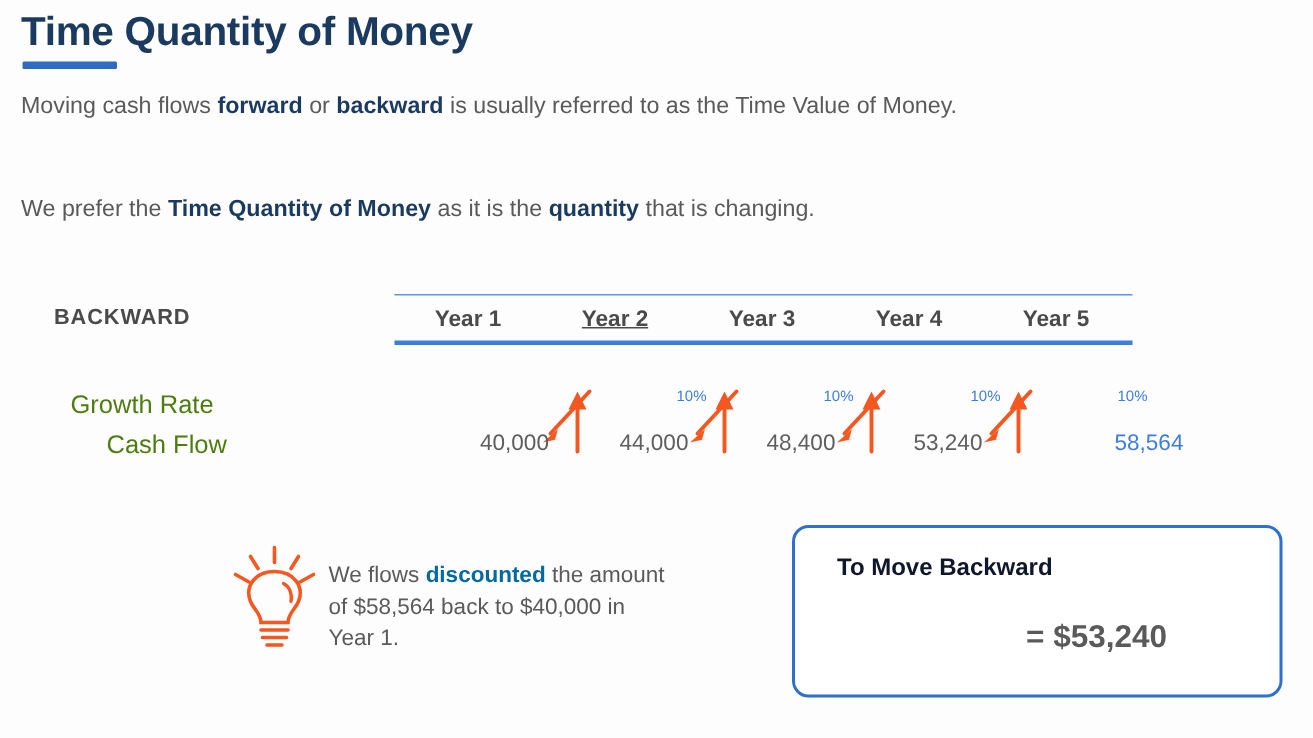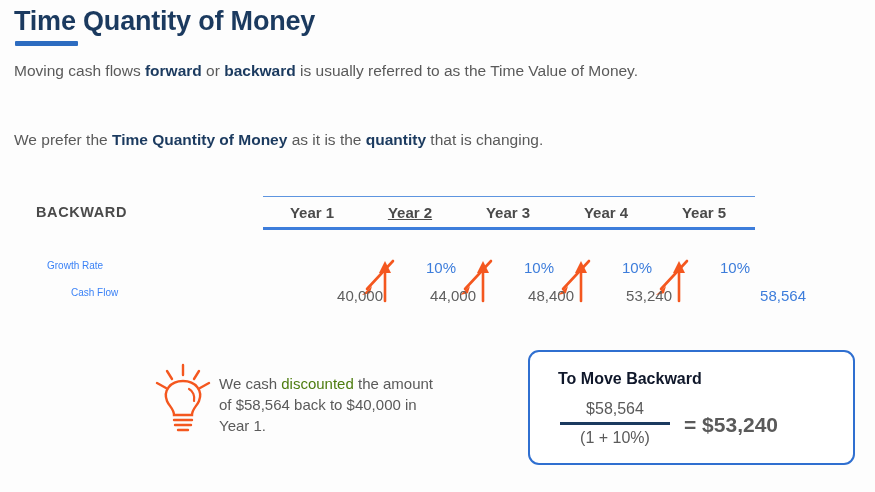--- a/index.html
+++ b/index.html
@@ -62,22 +62,22 @@
     left: 36px;
     top: 204px;
     font-size: 14.5px;
     font-weight: bold;
     letter-spacing: 0.6px;
     color: #4a4a4a;
   }
   .row-label {
     position: absolute;
     left: 47px;
-    font-size: 10px;
-    color: #3b82f6;
+    font-size: 17px;
+    color: #4d7c0f;
     white-space: nowrap;
   }
   .row-label-growth { top: 260px; }
   .row-label-cash   { top: 287px; margin-left: 24px; }
   .rule-top {
     position: absolute;
     left: 263px;
     top: 196px;
     width: 492px;
     height: 1px;
@@ -105,33 +105,33 @@
   .col-0 { left: 263px; }
   .col-1 { left: 361px; text-decoration: underline; }
   .col-2 { left: 459px; }
   .col-3 { left: 557px; }
   .col-4 { left: 655px; }
 
   
   .pct {
     position: absolute;
     top: 259px;
-    font-size: 15px;
+    font-size: 10px;
     color: #3d7ddb;
     width: 60px;
-    text-align: center;
+    text-align: right;
   }
   
   .cash {
     position: absolute;
     top: 287px;
     font-size: 15px;
     color: #5e5e5e;
     width: 80px;
-    text-align: right;
+    text-align: center;
     white-space: nowrap;
   }
   .cash.highlight { color: #3d7ddb; margin-left: 36px; }
 
   .arrow-pair {
     position: absolute;
     top: 255px;
     width: 60px;
     height: 50px;
   }
@@ -146,21 +146,21 @@
   }
   .note-text {
     position: absolute;
     left: 219px;
     top: 373px;
     width: 230px;
     font-size: 15px;
     line-height: 21px;
     color: #5a5a5a;
   }
-  .note-text b { color: #4d7c0f; font-weight: normal; margin-top: 12px; }
+  .note-text b { color: #0369a1; font-weight: bold; margin-top: 12px; }
 
   
   .formula-box {
     position: absolute;
     left: 528px;
     top: 350px;
     width: 327px;
     height: 115px;
     border: 2px solid #2f6fd0;
     border-radius: 11px;
@@ -295,25 +295,20 @@
         <path d="M33 19 C20 19 13 29 17 39 C19 44 24 47 24 53 L42 53 C42 47 47 44 49 39 C53 29 46 19 33 19 Z"></path>
         <path d="M39 27 C43 29 45 34 44 39" stroke-width="2.2"></path>
         <line x1="24" y1="58" x2="42" y2="58"></line>
         <line x1="25" y1="63" x2="41" y2="63"></line>
         <line x1="28" y1="68" x2="38" y2="68"></line>
       </g>
     </svg>
   </div>
 
   <div class="note-text">
-    <span>We cash </span><b>discounted</b><span> the amount of $58,564 back to $40,000 in Year 1.</span>
+    <span>We flows </span><b>discounted</b><span> the amount of $58,564 back to $40,000 in Year 1.</span>
   </div>
 
   <div class="formula-box"></div>
   <div class="formula-title">To Move Backward</div>
-  <div class="fraction">
-    <div class="num">$58,564</div>
-    <div class="bar"></div>
-    <div class="den">(1 + 10%)</div>
-  </div>
   <div class="equals">= $53,240</div>
 
 </div>
 
 </body></html>

